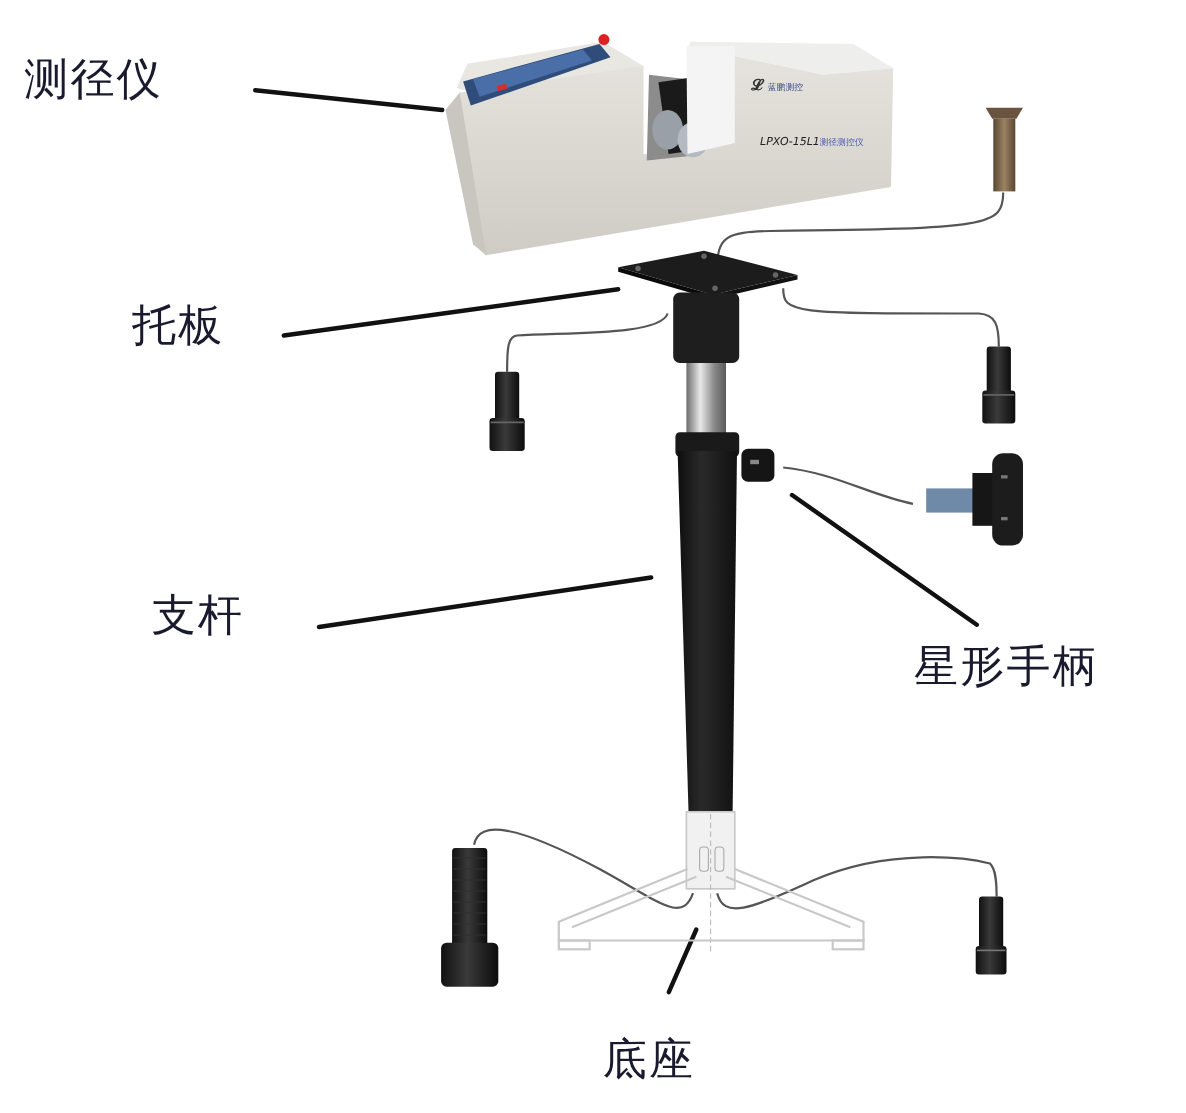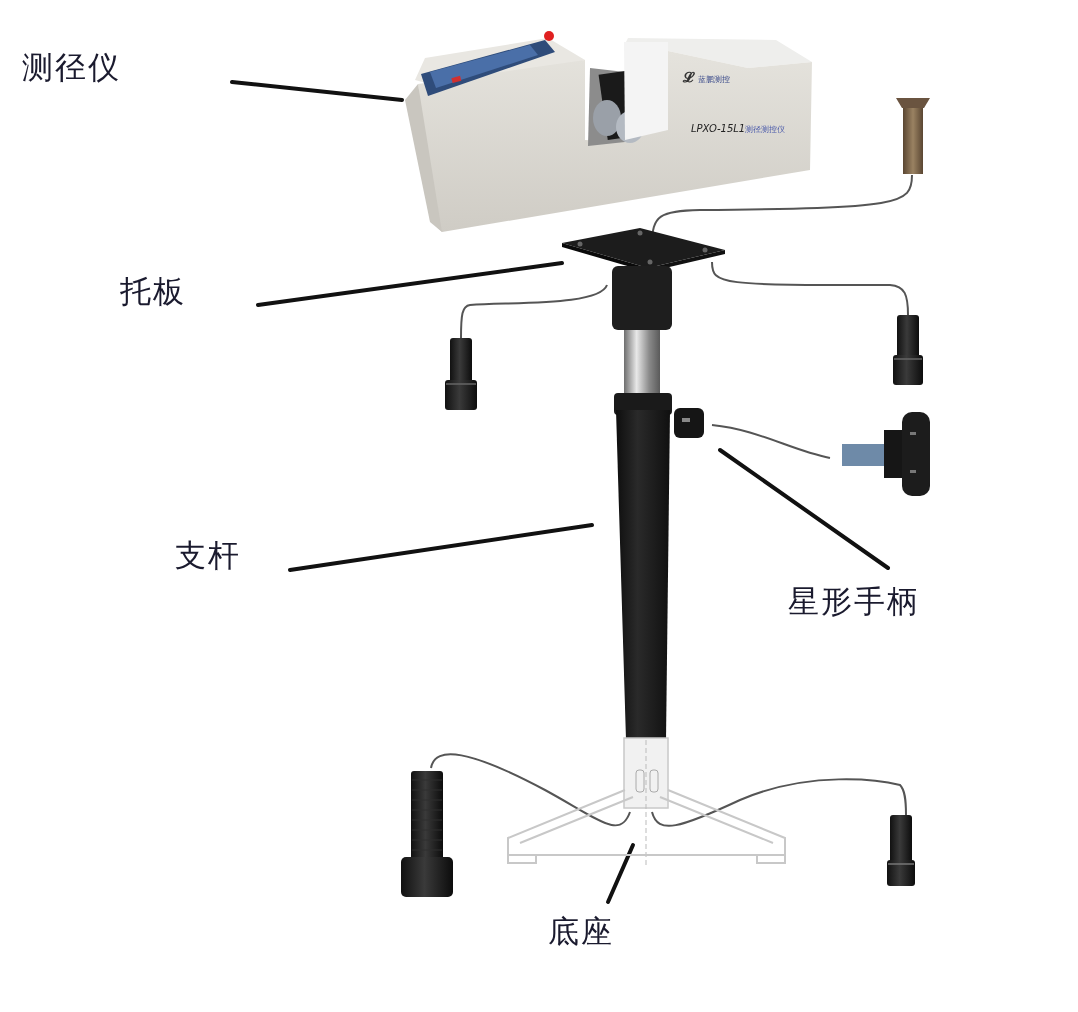--- a/index.html
+++ b/index.html
@@ -1,19 +1,19 @@
 <!DOCTYPE html>
 <html><head>
   <meta charset="utf-8">
   <style>
     html, body { margin: 0; padding: 0; background: #ffffff; }
     body { width: 1078px; height: 1012px; position: relative; overflow: hidden;
            font-family: "DejaVu Sans", "Liberation Sans", sans-serif; }
     #stage { position: absolute; left: 0; top: 0; width: 1078px; height: 1012px; }
-    .label { position: absolute; color: #1a1a2e; font-size: 31px; line-height: 1;
+    .label { position: absolute; color: #1a1a2e; font-size: 40px; line-height: 1;
              letter-spacing: 2px; white-space: nowrap; }
     svg { position: absolute; left: 0; top: 0; }
   </style>
 </head>
 <body>
 
 <div id="stage">
 
   <svg width="1078" height="1012" viewBox="0 0 1078 1012">
     <defs>
@@ -165,16 +165,16 @@
     <g fill="none" stroke="#c8c8c8" stroke-width="2">
       <path d="M625,790 L508,838 L508,855 L785,855 L785,838 L668,790"></path>
       <path d="M633,797 L520,843 M660,797 L773,843"></path>
       <rect x="508" y="855" width="28" height="8"></rect>
       <rect x="757" y="855" width="28" height="8"></rect>
     </g>
   </svg>
 
   <div class="label" style="left:22px; top:52px;">测径仪</div>
   <div class="label" style="left:120px; top:276px;">托板</div>
-  <div class="label" style="left:138px; top:540px;margin-left:37px;">支杆</div>
-  <div class="label" style="left:788px; top:586px;">星形手柄</div>
-  <div class="label" style="left:548px; top:918px;font-family:Liberation Mono, monospace;">底座</div>
+  <div class="label" style="left:138px; top:540px;">支杆</div>
+  <div class="label" style="left:831px; top:586px;">星形手柄</div>
+  <div class="label" style="left:548px; top:943px;">底座</div>
 </div>
 
 </body></html>

